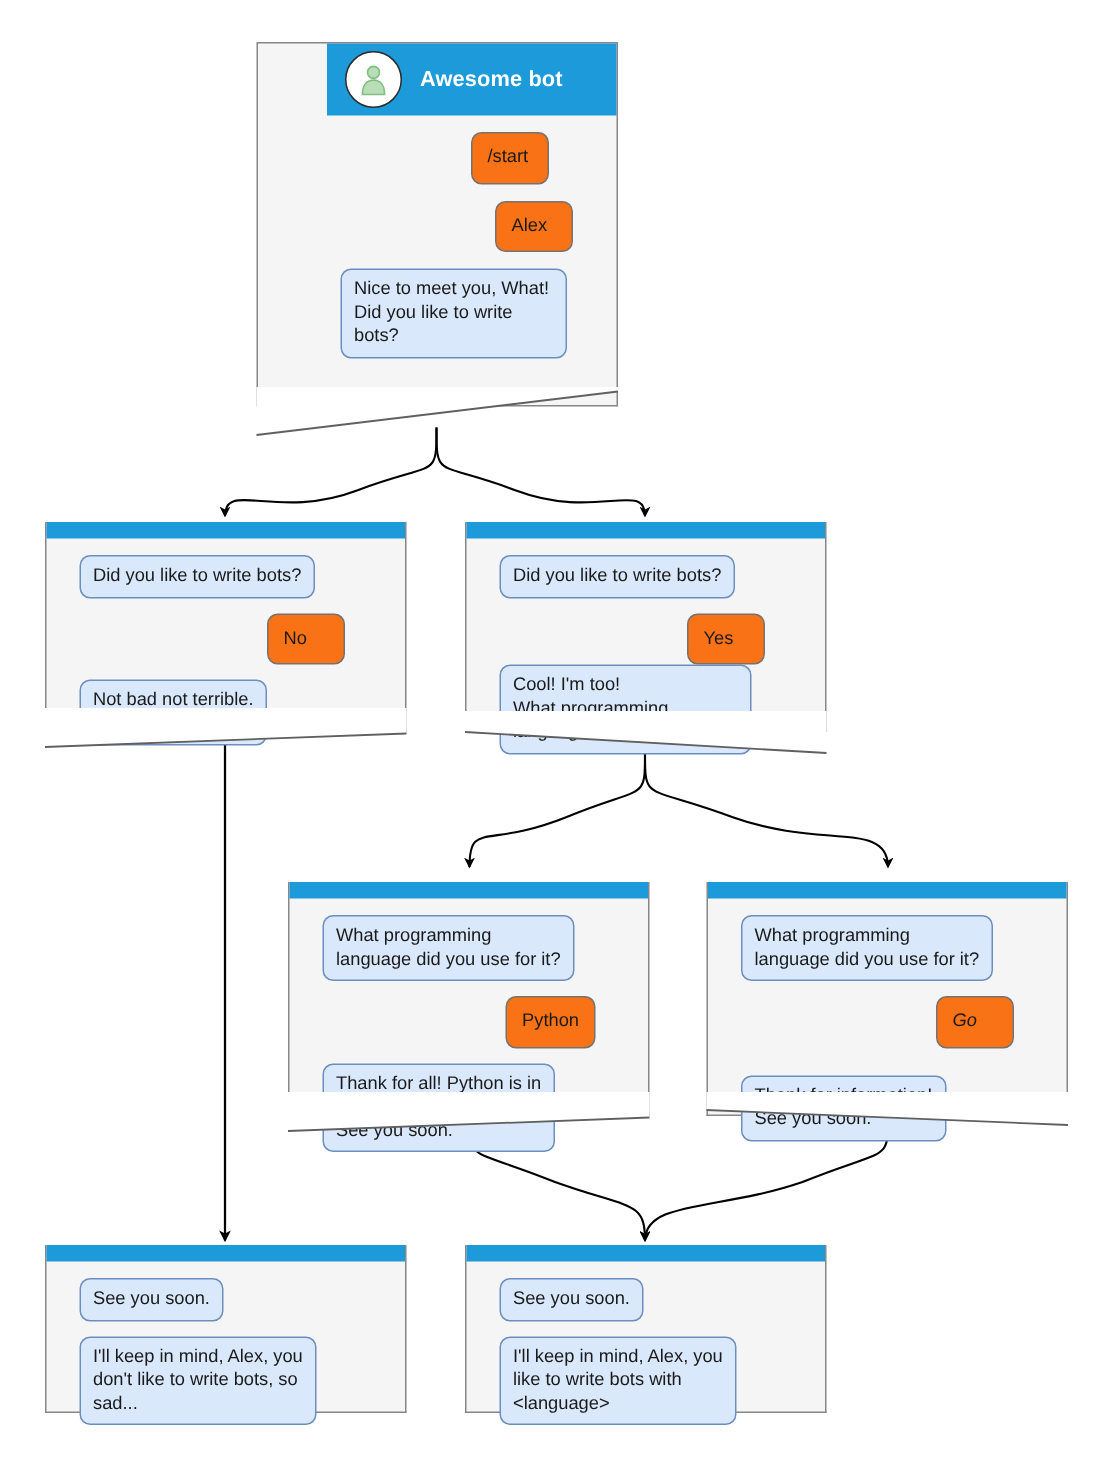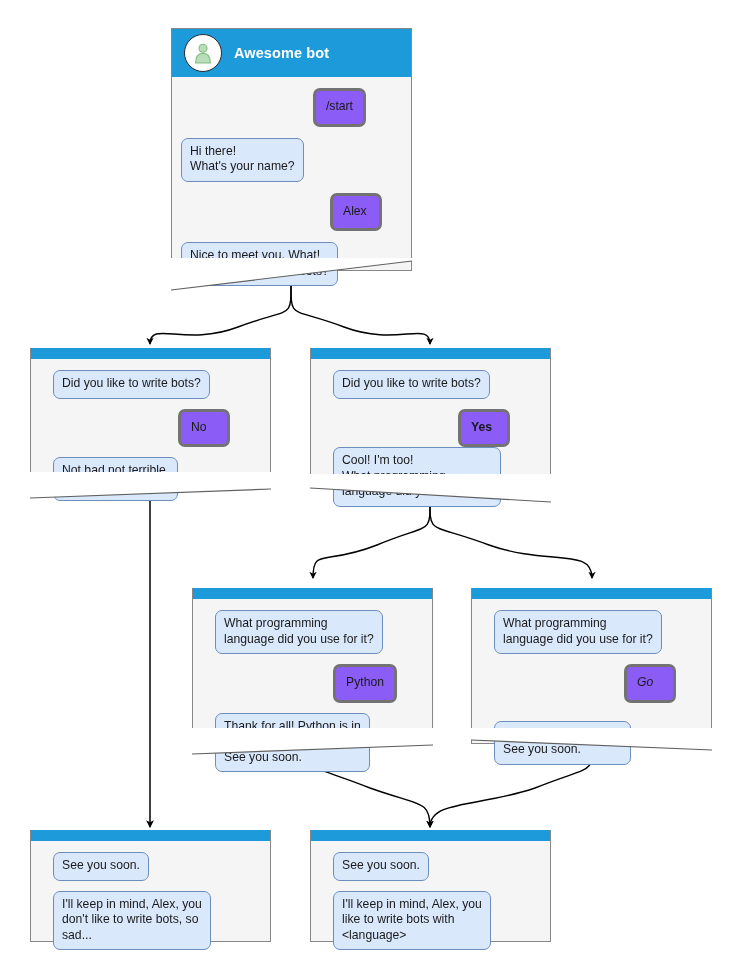--- a/index.html
+++ b/index.html
@@ -76,22 +76,22 @@
     display: inline-block;
     white-space: pre-line;
     max-width: 86%;
   }
   .bubble.bot {
     background: #dae8fc;
     border: 1px solid #6c8ebf;
     align-self: flex-start;
   }
   .bubble.user {
-    background: #8b5cf6;
-    border: 3px solid #737373;
+    background: #f97316;
+    border: 1px solid #737373;
     align-self: flex-end;
     min-width: 52px;
     padding: 8px 10px 9px 10px;
   }
   .skew-cover {
     position: absolute;
     z-index: 3;
     pointer-events: none;
   }
 </style>
@@ -115,34 +115,32 @@
 
     <path d="M 430,502 C 430,535 430,523 489,545 C 548,566 592,547 592,578" fill="none" stroke="#000000" stroke-width="1.4" marker-end="url(#arrow)"></path>
 
     <path d="M 150,491 L 150,827" fill="none" stroke="#000000" stroke-width="1.5" marker-end="url(#arrow)"></path>
 
     <path d="M 313,745 C 313,775 313,765 370,788 C 420,806 430,800 430,827" fill="none" stroke="#000000" stroke-width="1.4" marker-end="url(#arrow)"></path>
 
     <path d="M 592,745 C 592,775 592,765 535,788 C 480,807 430,800 430,827" fill="none" stroke="#000000" stroke-width="1.4" marker-end="url(#arrow)"></path>
   </svg>
 
-  <div class="node root" style="left:171px; top:28px; width:241px; height:243px; border-top:1px solid #878787;">
+  <div class="node root" style="left:171px; top:28px; width:241px; height:243px; border-top:1px solid #878787;padding-left:46px;">
     <div class="node-header">
       <div class="avatar">
         <svg width="24" height="24" viewBox="0 0 24 24" aria-hidden="true">
           <circle cx="12" cy="7.2" r="4" fill="#b9ddb9" stroke="#7fbf7f" stroke-width="1.1"></circle>
           <path d="M4.6 22 C4.6 15.2 8 12.4 12 12.4 C16 12.4 19.4 15.2 19.4 22 Z" fill="#b9ddb9" stroke="#7fbf7f" stroke-width="1.1"></path>
         </svg>
       </div>
       <div class="bot-title">Awesome bot</div>
     </div>
     <div class="node-body" style="height:194px; padding-top:11px;">
       <div class="bubble user" style="margin-right:36px;">/start</div>
-      <div class="bubble bot" style="margin-top:11px;">Hi there!
-What's your name?</div>
       <div class="bubble user" style="margin-top:11px; margin-right:20px;">Alex</div>
       <div class="bubble bot" style="margin-top:11px;">Nice to meet you, What!
 Did you like to write bots?</div>
     </div>
   </div>
 
   <svg class="skew-cover" style="left:168px; top:258px;" width="250" height="38" viewBox="0 0 250 38">
     <path d="M3,32 L244,3 L244,0 L3,0 Z" fill="#ffffff"></path>
     <path d="M3,32 L244,3" stroke="#606060" stroke-width="1.2" fill="none"></path>
   </svg>
@@ -158,21 +156,21 @@
   </div>
   <svg class="skew-cover" style="left:27px; top:472px;" width="250" height="30" viewBox="0 0 250 30">
     <path d="M3,26 L244,17 L244,0 L3,0 Z" fill="#ffffff"></path>
     <path d="M3,26 L244,17" stroke="#606060" stroke-width="1.2" fill="none"></path>
   </svg>
 
   <div class="node" style="left:310px; top:348px; width:241px; height:140px; border-top:none;">
     <div class="node-header"></div>
     <div class="node-body" style="height:128px;">
       <div class="bubble bot" style="margin-left:13px; margin-top:2px;">Did you like to write bots?</div>
-      <div class="bubble user" style="margin-top:10px; margin-right:31px;font-weight:bold;">Yes</div>
+      <div class="bubble user" style="margin-top:10px; margin-right:31px;">Yes</div>
       <div class="bubble bot" style="margin-top:0; margin-left:13px;">Cool! I'm too!
 What programming
 language did you use for it?</div>
     </div>
   </div>
   <svg class="skew-cover" style="left:307px; top:474px;" width="250" height="32" viewBox="0 0 250 32">
     <path d="M3,14 L244,28 L244,0 L3,0 Z" fill="#ffffff"></path>
     <path d="M3,14 L244,28" stroke="#606060" stroke-width="1.2" fill="none"></path>
   </svg>
 

